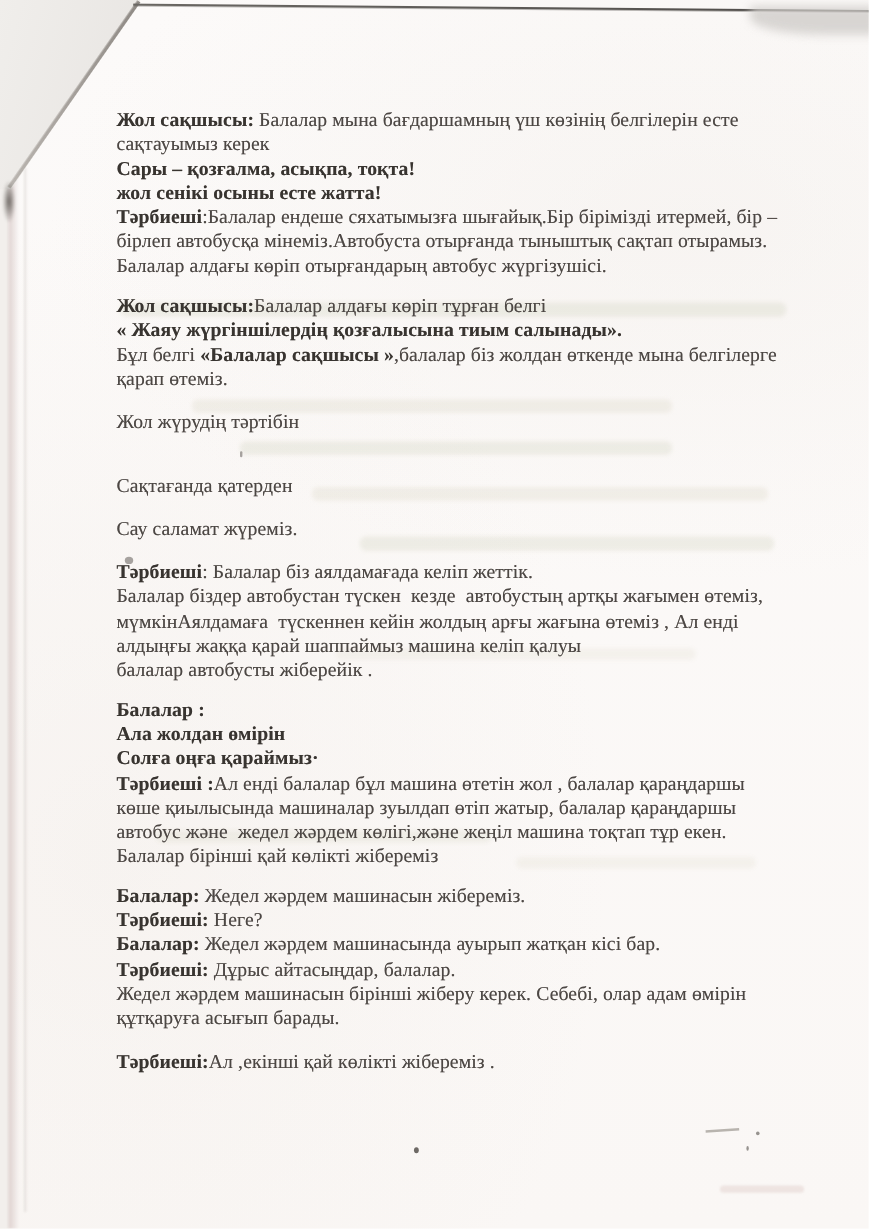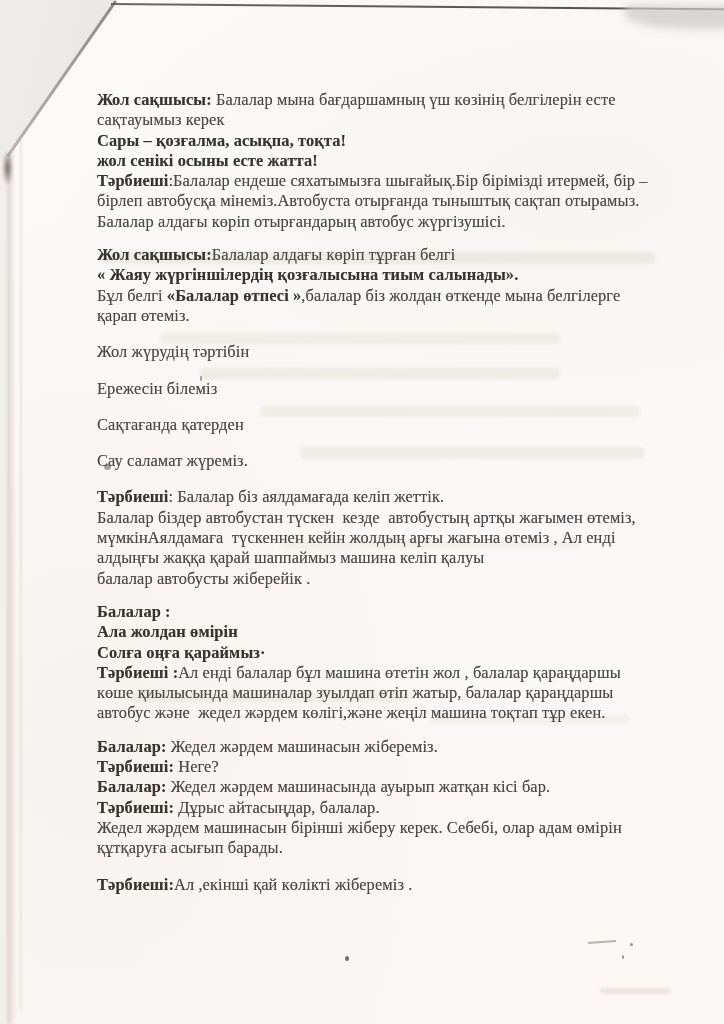--- a/index.html
+++ b/index.html
@@ -144,43 +144,43 @@
       <div class="line"><span class="b">Жол сақшысы:</span><span class=""> Балалар мына бағдаршамның үш көзінің белгілерін есте</span></div>
       <div class="line"><span class="">сақтауымыз керек</span></div>
       <div class="line"><span class="b">Сары – қозғалма, асықпа, тоқта!</span></div>
       <div class="line"><span class="b">жол сенікі осыны есте жатта!</span></div>
       <div class="line"><span class="b">Тәрбиеші</span><span class="">:Балалар ендеше сяхатымызға шығайық.Бір бірімізді итермей, бір –</span></div>
       <div class="line"><span class="">бірлеп автобусқа мінеміз.Автобуста отырғанда тыныштық сақтап отырамыз.</span></div>
       <div class="line"><span class="">Балалар алдағы көріп отырғандарың автобус жүргізушісі.</span></div>
       <div class="gap"></div>
       <div class="line"><span class="b">Жол сақшысы:</span><span class="">Балалар алдағы көріп тұрған белгі</span></div>
       <div class="line"><span class="b">« Жаяу жүргіншілердің қозғалысына тиым салынады».</span></div>
-      <div class="line"><span class="">Бұл белгі </span><span class="b">«Балалар өтпесі »</span><span class="">,балалар біз жолдан өткенде мына белгілерге</span></div>
+      <div class="line"><span class="">Бұл белгі </span><span class="b">«Балалар сақшысы »</span><span class="">,балалар біз жолдан өткенде мына белгілерге</span></div>
       <div class="line"><span class="">қарап өтеміз.</span></div>
       <div class="gap gap-lg"></div>
       <div class="line"><span class="">Жол жүрудің тәртібін</span></div>
       <div class="gap gap-lg"></div>
-      <div class="line"><span class="">Ережесін білеміз</span></div>
       <div class="gap gap-lg"></div>
       <div class="line"><span class="">Сақтағанда қатерден</span></div>
       <div class="gap gap-lg"></div>
       <div class="line"><span class="">Сау саламат жүреміз.</span></div>
       <div class="gap gap-lg"></div>
       <div class="line"><span class="b">Тәрбиеші</span><span class="">: Балалар біз аялдамағада келіп жеттік.</span></div>
       <div class="line"><span class="">Балалар біздер автобустан түскен  кезде  автобустың артқы жағымен өтеміз,</span></div>
       <div class="line"><span class="">мүмкінАялдамаға  түскеннен кейін жолдың арғы жағына өтеміз , Ал енді</span></div>
       <div class="line"><span class="">алдыңғы жаққа қарай шаппаймыз машина келіп қалуы</span></div>
       <div class="line"><span class="">балалар автобусты жіберейік .</span></div>
       <div class="gap"></div>
       <div class="line"><span class="b">Балалар :</span></div>
       <div class="line"><span class="b">Ала жолдан өмірін</span></div>
       <div class="line"><span class="b">Солға оңға қараймыз·</span></div>
       <div class="line"><span class="b">Тәрбиеші :</span><span class="">Ал енді балалар бұл машина өтетін жол , балалар қараңдаршы</span></div>
       <div class="line"><span class="">көше қиылысында машиналар зуылдап өтіп жатыр, балалар қараңдаршы</span></div>
       <div class="line"><span class="">автобус және  жедел жәрдем көлігі,және жеңіл машина тоқтап тұр екен.</span></div>
+      <div class="line"><span class="">Балалар бірінші қай көлікті жібереміз</span></div>
       <div class="gap"></div>
       <div class="line"><span class="b">Балалар:</span><span class=""> Жедел жәрдем машинасын жібереміз.</span></div>
       <div class="line"><span class="b">Тәрбиеші:</span><span class=""> Неге?</span></div>
       <div class="line"><span class="b">Балалар:</span><span class=""> Жедел жәрдем машинасында ауырып жатқан кісі бар.</span></div>
       <div class="line"><span class="b">Тәрбиеші:</span><span class=""> Дұрыс айтасыңдар, балалар.</span></div>
       <div class="line"><span class="">Жедел жәрдем машинасын бірінші жіберу керек. Себебі, олар адам өмірін</span></div>
       <div class="line"><span class="">құтқаруға асығып барады.</span></div>
       <div class="gap gap-lg"></div>
       <div class="line"><span class="b">Тәрбиеші:</span><span class="">Ал ,екінші қай көлікті жібереміз .</span></div>
     </div>

